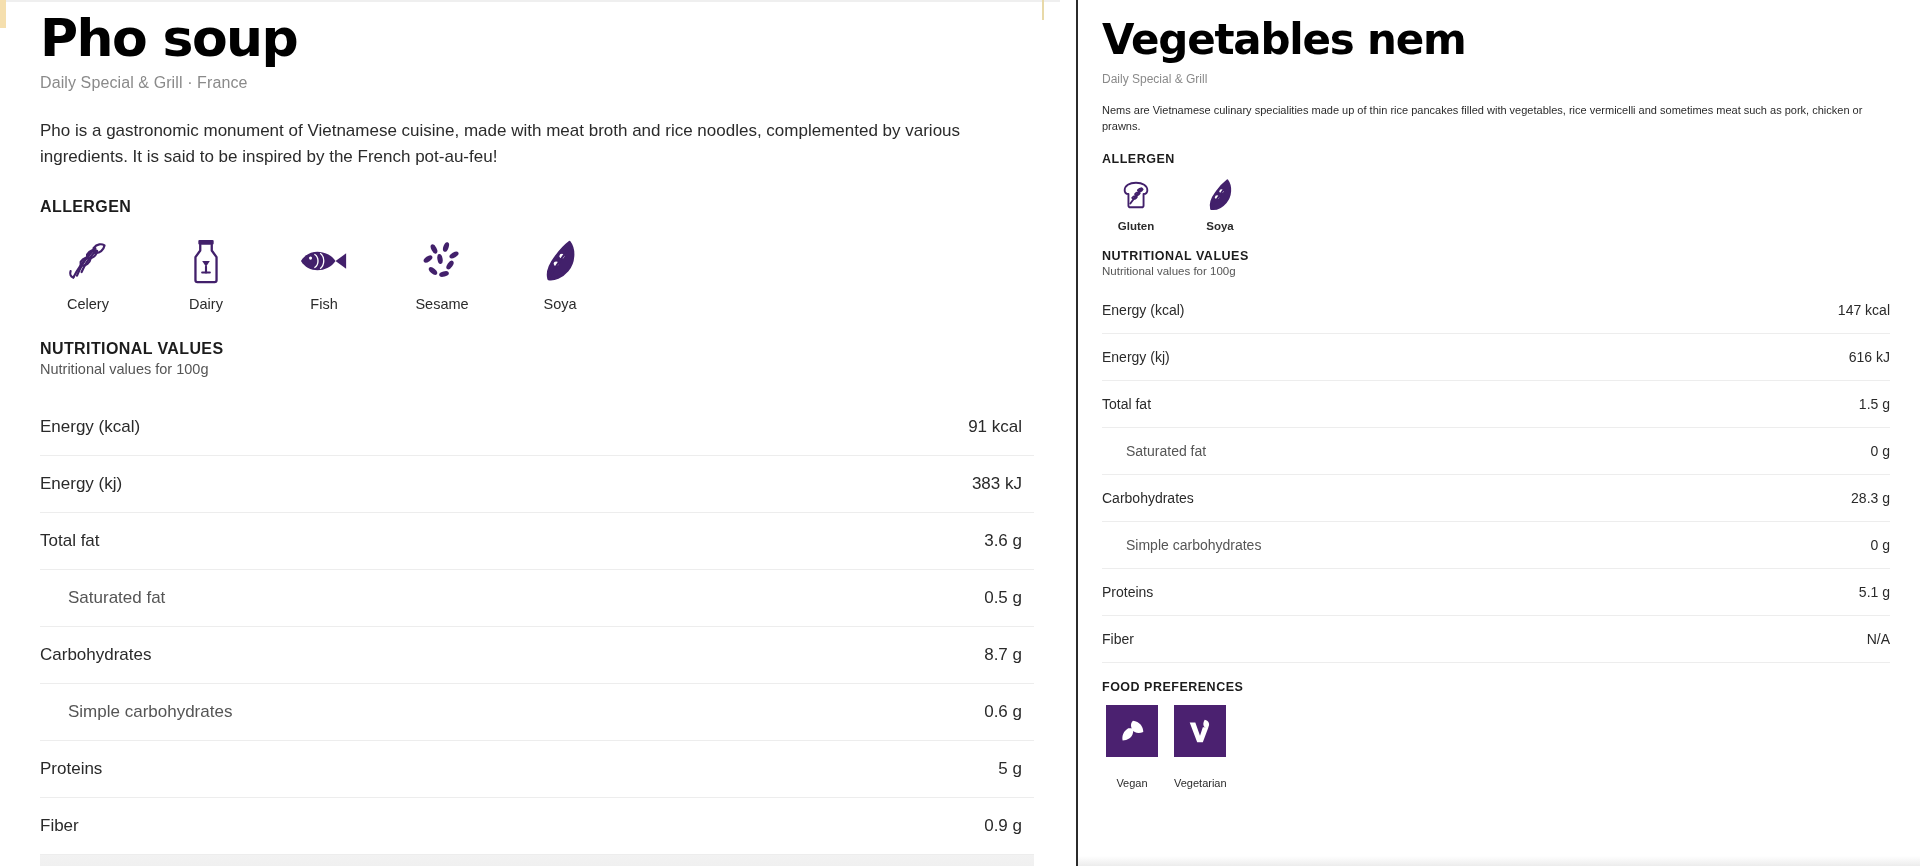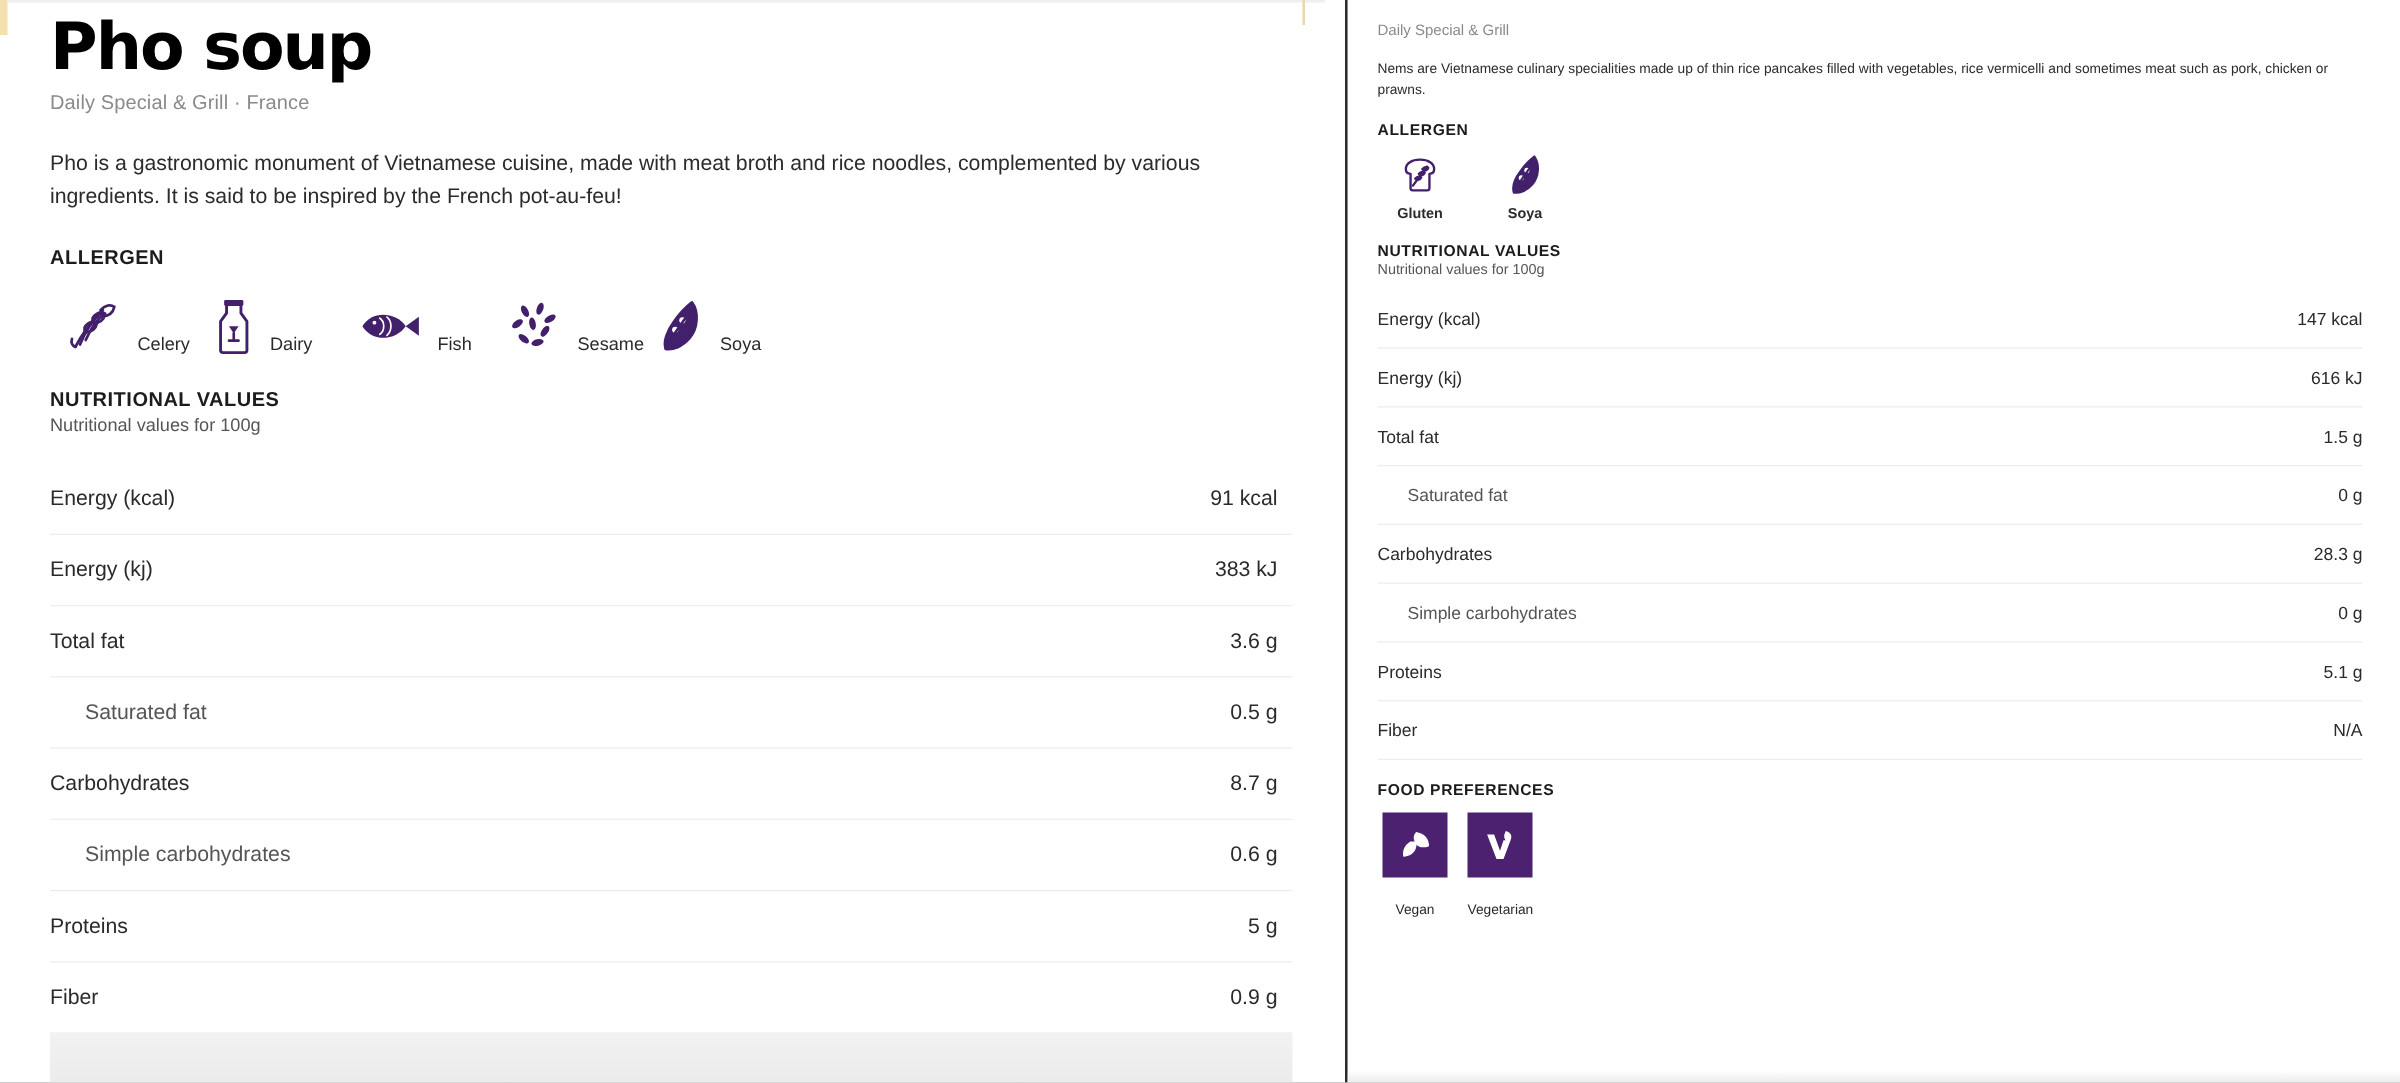--- a/index.html
+++ b/index.html
@@ -7,21 +7,21 @@
   html, body {
     width: 1920px; height: 866px;
     background: #ffffff;
     font-family: "Liberation Sans", sans-serif;
     overflow: hidden;
   }
   .screen {
     width: 1920px; height: 866px;
     display: flex;
     position: relative;
-    background: #000000;
+    background: #8b5cf6;
   }
 
   
   .panel-left {
     width: 1060px;
     height: 866px;
     position: relative;
     padding: 0;
     background: #ffffff;
     overflow: hidden;
@@ -87,22 +87,22 @@
 
   .allergen-row-lg {
     display: flex;
     gap: 46px;
     margin-top: 22px;
     padding-left: 12px;
   }
   .allergen-lg {
     width: 72px;
     display: flex;
-    flex-direction: row;
-    align-items: flex-end;
+    flex-direction: column;
+    align-items: center;
     gap: 12px;
   }
   .allergen-lg .ic { width: 52px; height: 46px; display:flex; align-items:center; justify-content:center;}
   .allergen-lg .lbl { font-size: 14.5px; color: #2b2b2b; }
 
   .nut-table-lg { margin-top: 22px; }
   .nut-row {
     display: flex;
     align-items: center;
     justify-content: space-between;
@@ -312,20 +312,21 @@
           
         </div>
       </div>
     </div>
   </div>
 
   <div class="gutter"></div>
   <div class="divider"></div>
 
   <div class="panel-right">
+    <h1 class="title-sm">Vegetables nem</h1>
     <div class="subtitle-sm">Daily Special &amp; Grill</div>
     <p class="desc-sm">Nems are Vietnamese culinary specialities made up of thin rice pancakes filled with vegetables, rice vermicelli and sometimes meat such as pork, chicken or prawns.</p>
 
     <div class="sec-head-sm">ALLERGEN</div>
 
     <div class="allergen-row-sm">
       <div class="allergen-sm">
         <span class="ic">
           <svg width="34" height="34" viewBox="0 0 36 36" fill="none" stroke="#42206b" stroke-width="2" stroke-linecap="round" stroke-linejoin="round">
             <path d="M6 13 c0-5 5-8 12-8 s12 3 12 8 c0 3-2 4-4 4 v12 a2 2 0 0 1-2 2 H12 a2 2 0 0 1-2-2 V17 c-2 0-4-1-4-4z"></path>

